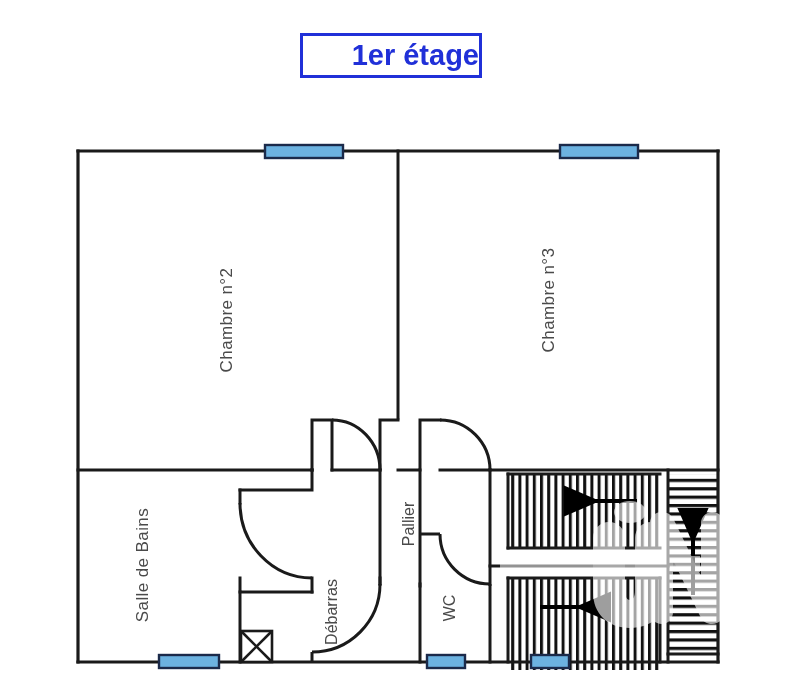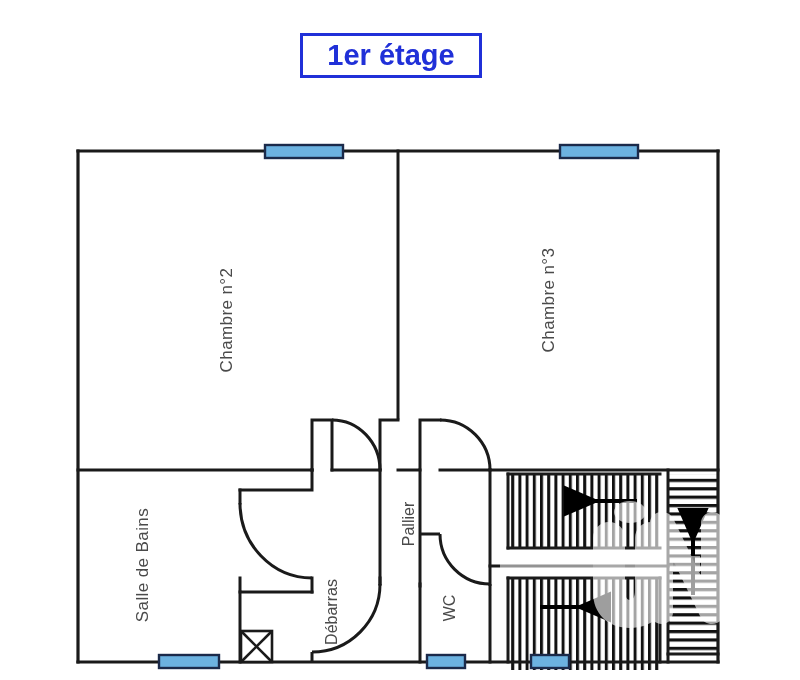--- a/index.html
+++ b/index.html
@@ -25,21 +25,21 @@
     position: absolute;
     left: 300px;
     top: 33px;
     width: 182px;
     height: 45px;
     border: 3px solid #2030d8;
     background: #ffffff;
     box-sizing: border-box;
     display: flex;
     align-items: center;
-    justify-content: center;
+    justify-content: flex-end;
   }
   #title-text {
     color: #2030d8;
     font-size: 29px;
     font-weight: bold;
     letter-spacing: 0px;
     line-height: 1;
     font-family: "Liberation Sans", sans-serif;
     white-space: nowrap;
   }

